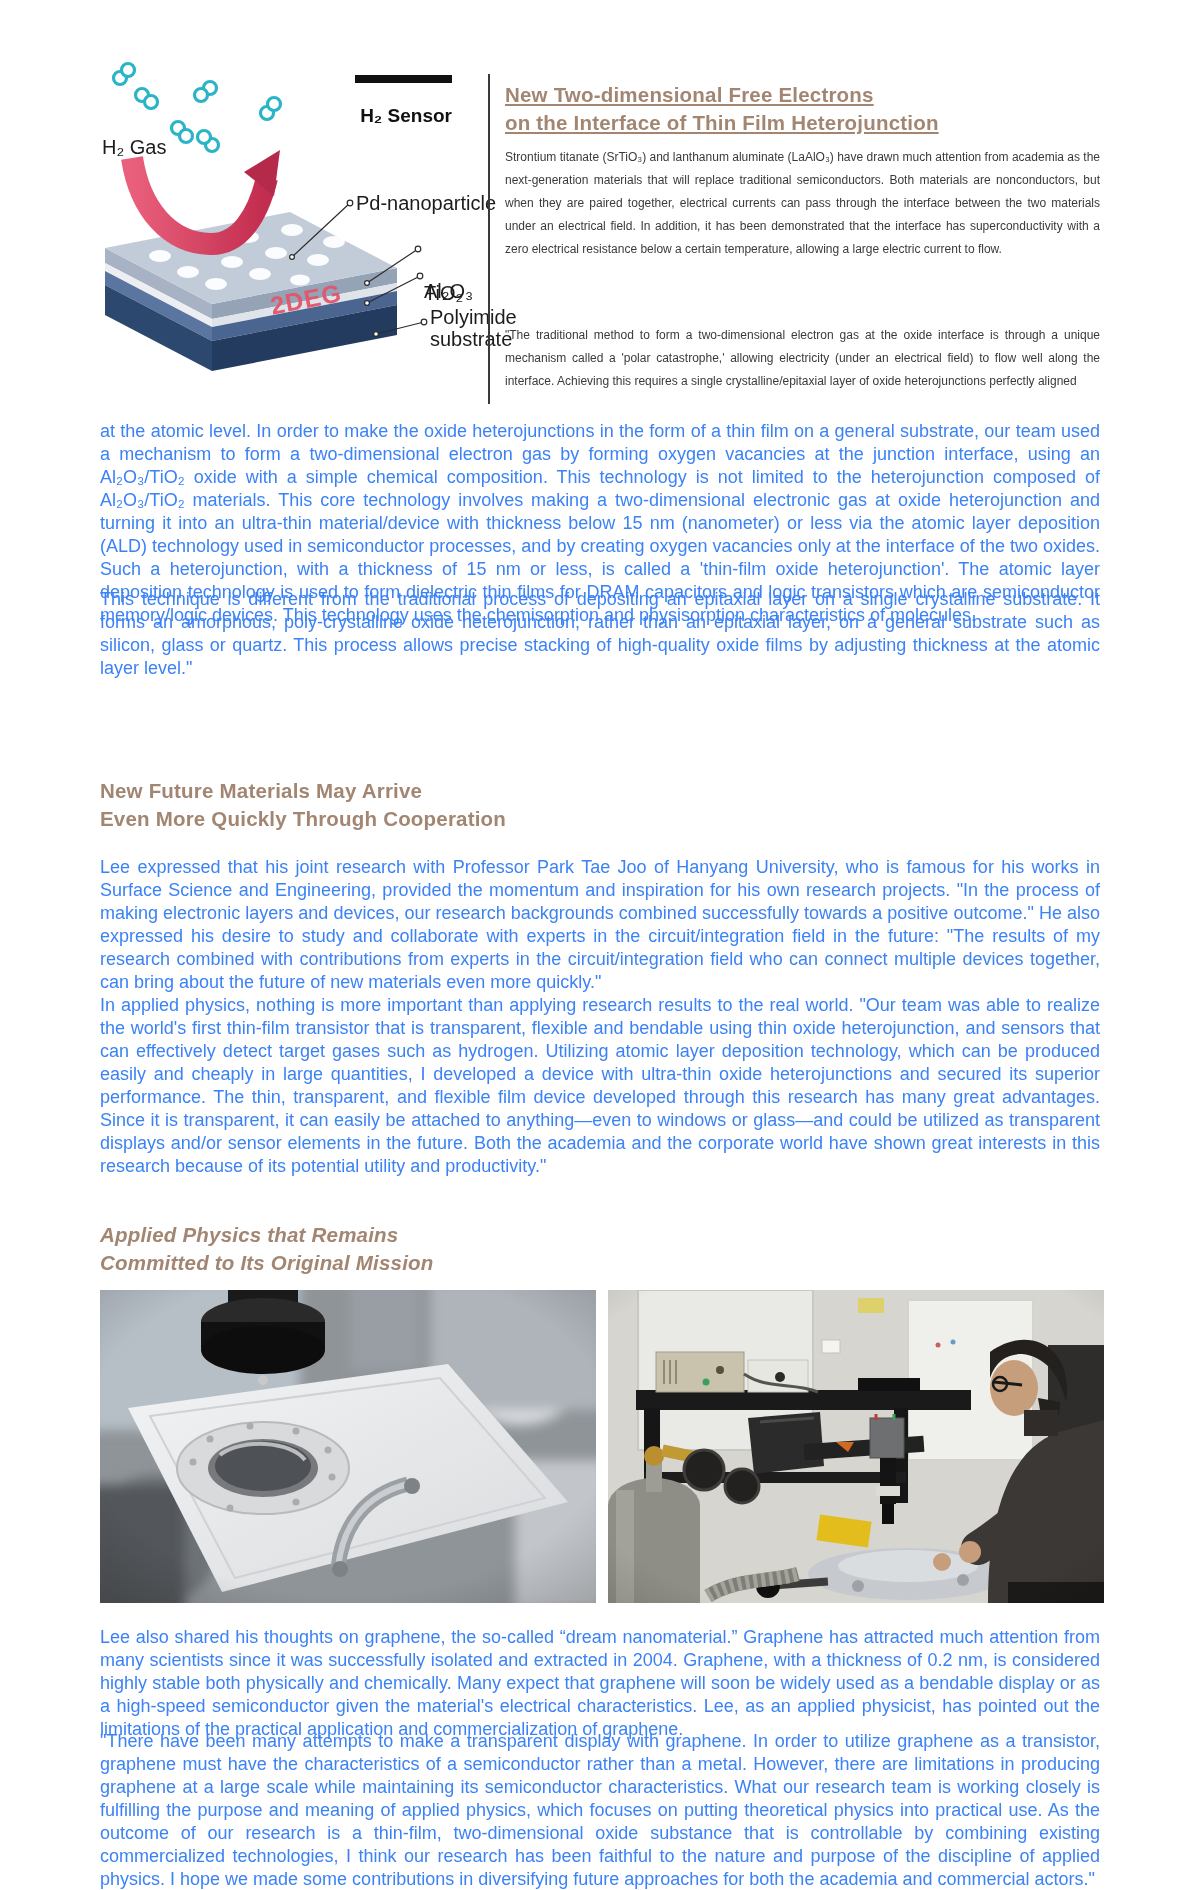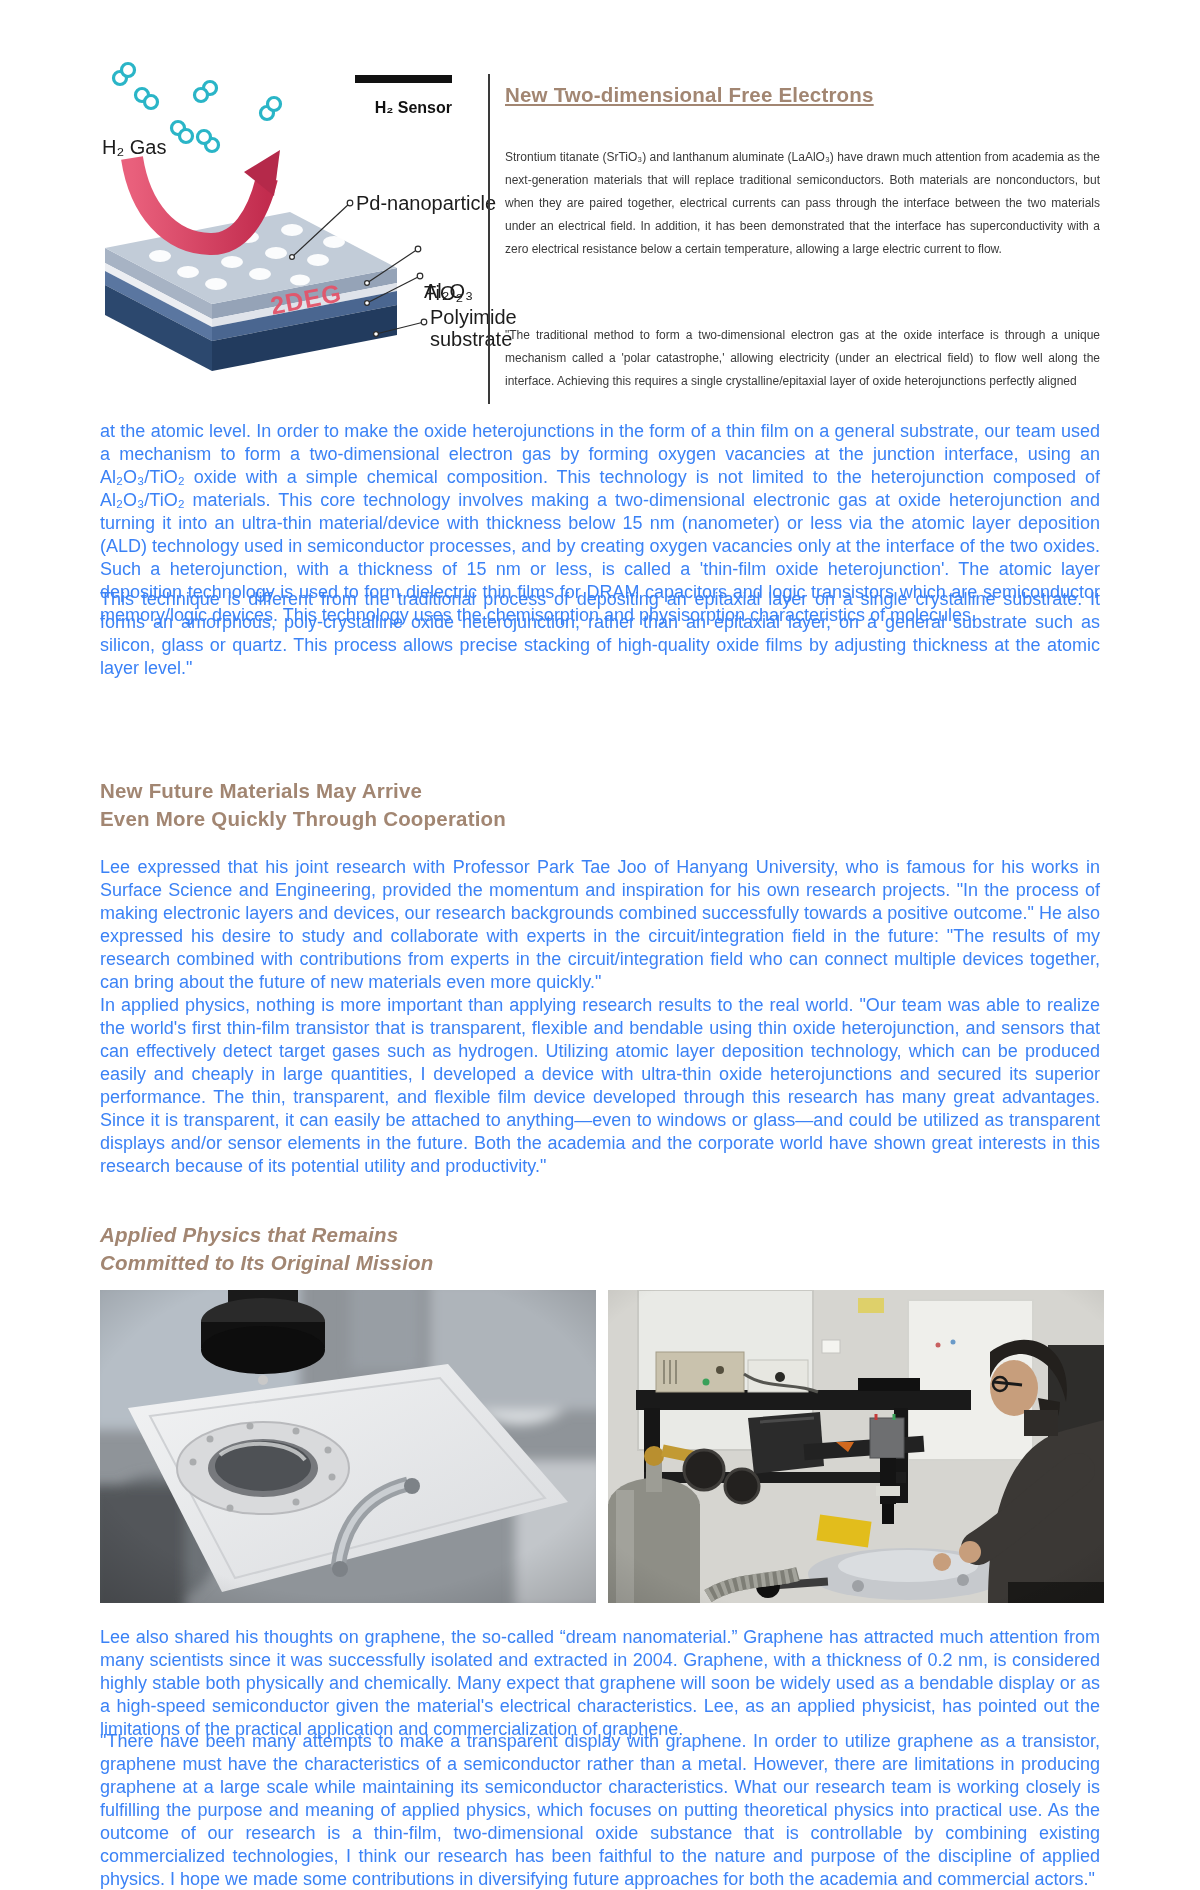--- a/index.html
+++ b/index.html
@@ -14,21 +14,21 @@
   .heading span{display:block;}
   #s1-heading{left:505px;text-decoration:underline;}
   #divider{position:absolute;left:488px;top:74px;width:2px;height:330px;background:#3a3a3a;}
   
   #diagram{position:absolute;left:100px;top:60px;width:390px;height:345px;}
   #diagram svg{position:absolute;left:0;top:0;}
   .dlabel{position:absolute;font-size:20px;line-height:22px;color:#1c1c1c;white-space:nowrap;}
   #gas-label{left:2px;top:76px;}
   #sensor-block{position:absolute;left:252px;top:15px;width:100px;text-align:right;}
   #sensor-bar{width:97px;height:8px;background:#111;margin-left:3px;}
-  #sensor-label{font-weight:bold;font-size:16px;margin-top:16px;color:#111;}
+  #sensor-label{font-weight:bold;font-size:19px;margin-top:22px;color:#111;}
   #pd-label{left:256px;top:132px;}
   #al2o3-label{left:324px;top:180px;margin-top:40px;}
   #tio2-label{left:324px;top:222px;}
   #poly-label{left:330px;top:246px;width:108px;white-space:normal;}
   #deg-label{left:170px;top:228px;font-weight:bold;font-size:25px;color:#e4546a;
         transform:rotate(-11deg);opacity:.95;letter-spacing:1px;}
   
   .photo{position:absolute;top:1290px;width:496px;height:313px;overflow:hidden;}
   #photo-left{left:100px;}
   #photo-right{left:608px;}
@@ -136,20 +136,21 @@
     <div class="dlabel" id="al2o3-label">Al₂O₃</div>
     <div class="dlabel" id="tio2-label">TiO₂</div>
     <div class="dlabel" id="poly-label">Polyimide substrate</div>
     <div class="dlabel" id="deg-label">2DEG</div>
   </div>
 
   <div id="divider"></div>
 
   <h2 class="heading" id="s1-heading" style="top:64px;">
     <span>New Two-dimensional Free Electrons</span>
+    <span>on the Interface of Thin Film Heterojunction</span>
   </h2>
   <p class="colpara" style="top:134px;">Strontium titanate (SrTiO₃) and lanthanum aluminate (LaAlO₃) have drawn much attention from academia as the next-generation materials that will replace traditional semiconductors. Both materials are nonconductors, but when they are paired together, electrical currents can pass through the interface between the two materials under an electrical field. In addition, it has been demonstrated that the interface has superconductivity with a zero electrical resistance below a certain temperature, allowing a large electric current to flow.</p>
   <p class="colpara" style="top:312px;">"The traditional method to form a two-dimensional electron gas at the oxide interface is through a unique mechanism called a 'polar catastrophe,' allowing electricity (under an electrical field) to flow well along the interface. Achieving this requires a single crystalline/epitaxial layer of oxide heterojunctions perfectly aligned</p>
   <p class="para" style="top:402px;">at the atomic level. In order to make the oxide heterojunctions in the form of a thin film on a general substrate, our team used a mechanism to form a two-dimensional electron gas by forming oxygen vacancies at the junction interface, using an Al₂O₃/TiO₂ oxide with a simple chemical composition. This technology is not limited to the heterojunction composed of Al₂O₃/TiO₂ materials. This core technology involves making a two-dimensional electronic gas at oxide heterojunction and turning it into an ultra-thin material/device with thickness below 15 nm (nanometer) or less via the atomic layer deposition (ALD) technology used in semiconductor processes, and by creating oxygen vacancies only at the interface of the two oxides. Such a heterojunction, with a thickness of 15 nm or less, is called a 'thin-film oxide heterojunction'. The atomic layer deposition technology is used to form dielectric thin films for DRAM capacitors and logic transistors which are semiconductor memory/logic devices. This technology uses the chemisorption and physisorption characteristics of molecules.</p>
   <p class="para" style="top:570px;">This technique is different from the traditional process of depositing an epitaxial layer on a single crystalline substrate. It forms an amorphous, poly-crystalline oxide heterojunction, rather than an epitaxial layer, on a general substrate such as silicon, glass or quartz. This process allows precise stacking of high-quality oxide films by adjusting thickness at the atomic layer level."</p>
 
   <h2 class="heading" style="top:760px;">
     <span>New Future Materials May Arrive</span>
     <span>Even More Quickly Through Cooperation</span>
   </h2>

